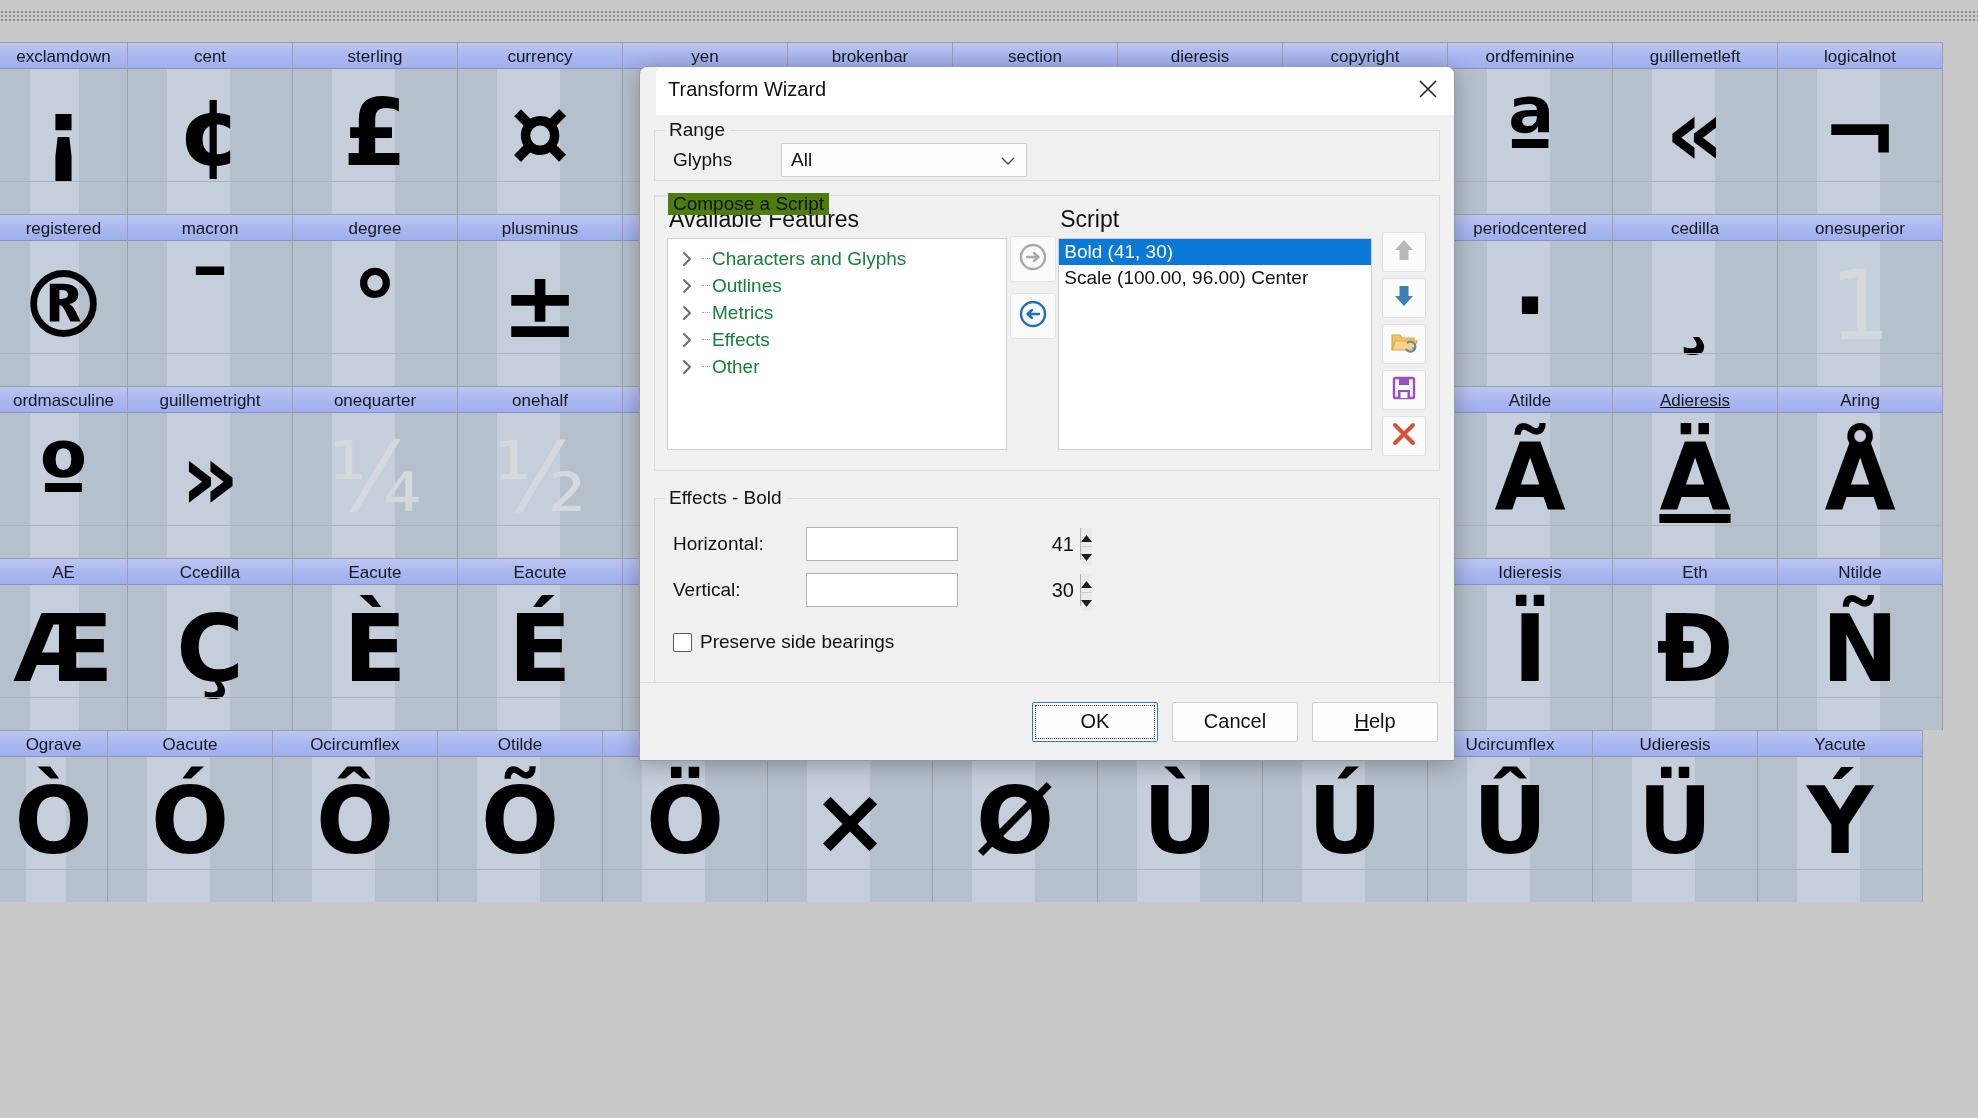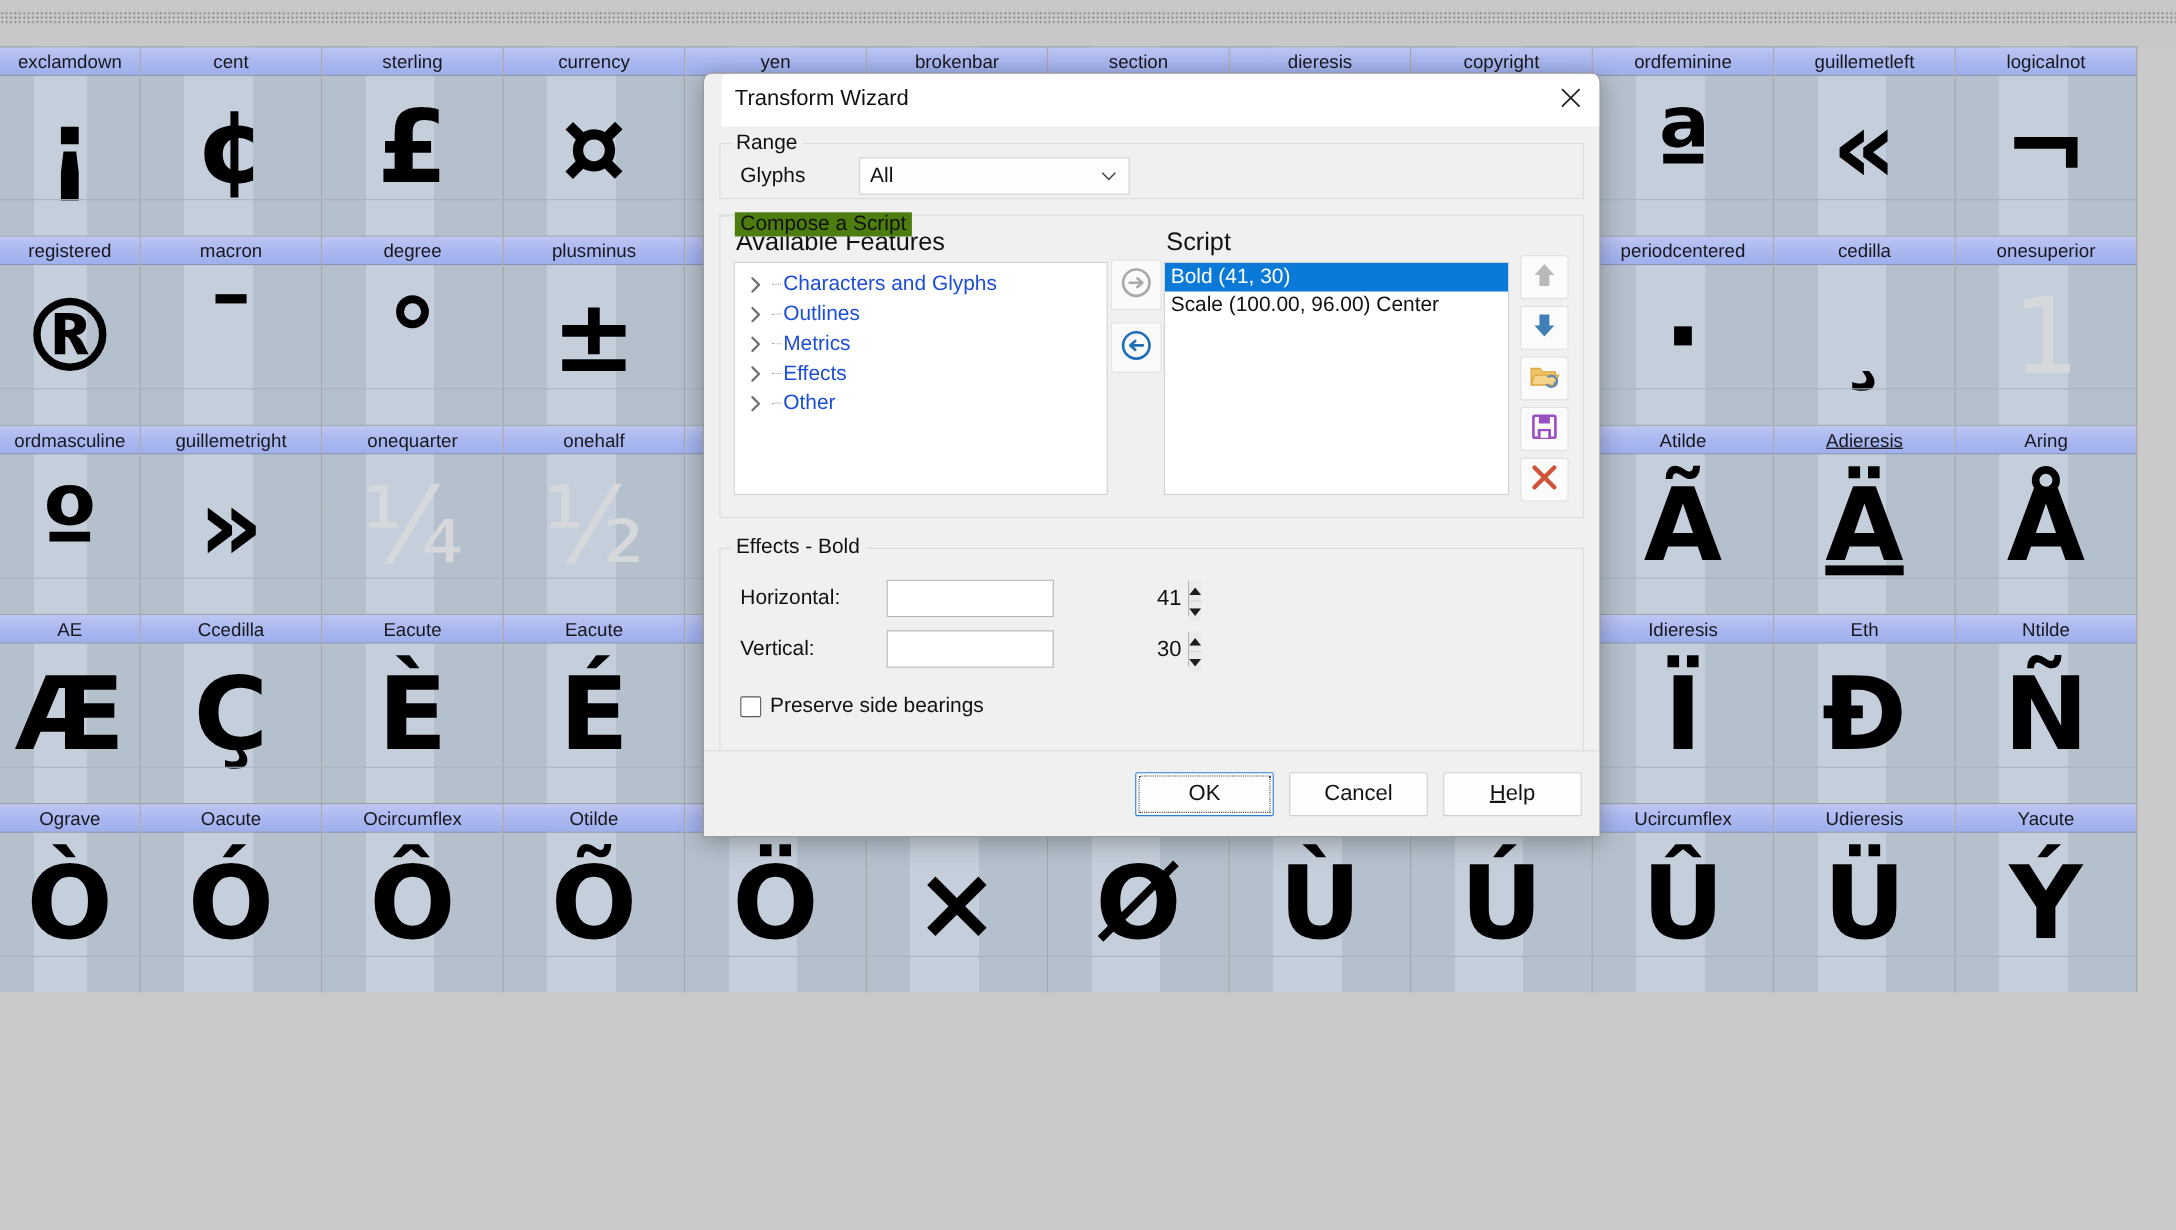--- a/index.html
+++ b/index.html
@@ -146,21 +146,21 @@
   .listbox {
     background: #fff; border: 1px solid #cfcfcf;
     height: 212px; overflow: hidden;
   }
   #featlist { width: 340px; padding-top: 6px; }
   #scriptlist { width: 314px; }
 
   .treeitem {
     display: flex; align-items: center;
     height: 27px; padding-left: 14px;
-    font-size: 19px; color: #1d4ed8;
+    font-size: 19px; color: #15803d;
     position: relative; cursor: pointer;
   }
   .treeitem .chevr { width: 20px; display:flex; align-items:center; }
   .treeitem .dash {
     width: 8px; border-top: 1px dotted #9d9d9d; margin-right: 2px;
   }
 
   .scriptitem {
     height: 26px; line-height: 26px;
     font-size: 19px; color: #111; padding-left: 5px;
@@ -446,21 +446,21 @@
         <div class="gcell" style="width: 165px;">
           <div class="glabel">Eth</div>
           <div class="gbody">Ð</div>
         </div>
         <div class="gcell" style="width: 165px;">
           <div class="glabel">Ntilde</div>
           <div class="gbody">Ñ</div>
         </div>
       </div>
       <div class="grow">
-        <div class="gcell" style="width: 128px;">
+        <div class="gcell" style="width: 108px;">
           <div class="glabel">Ograve</div>
           <div class="gbody">Ò</div>
         </div>
         <div class="gcell" style="width: 165px;">
           <div class="glabel">Oacute</div>
           <div class="gbody">Ó</div>
         </div>
         <div class="gcell" style="width: 165px;">
           <div class="glabel">Ocircumflex</div>
           <div class="gbody">Ô</div>

